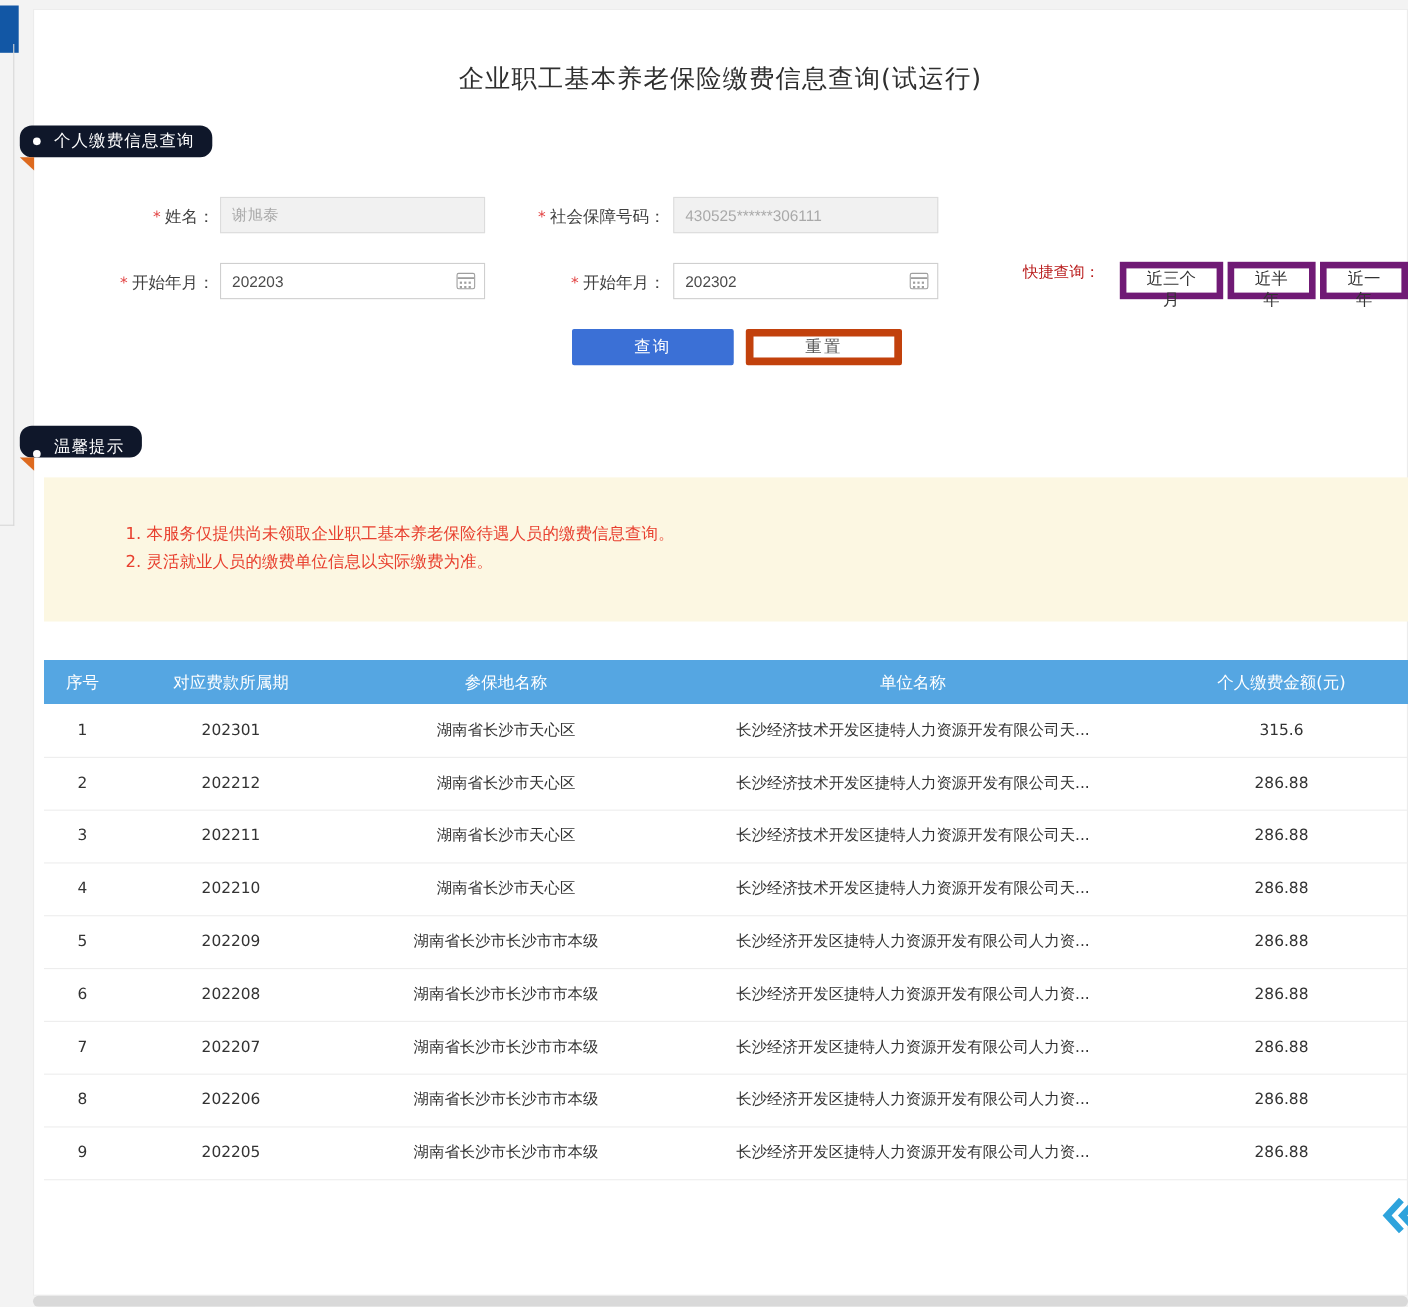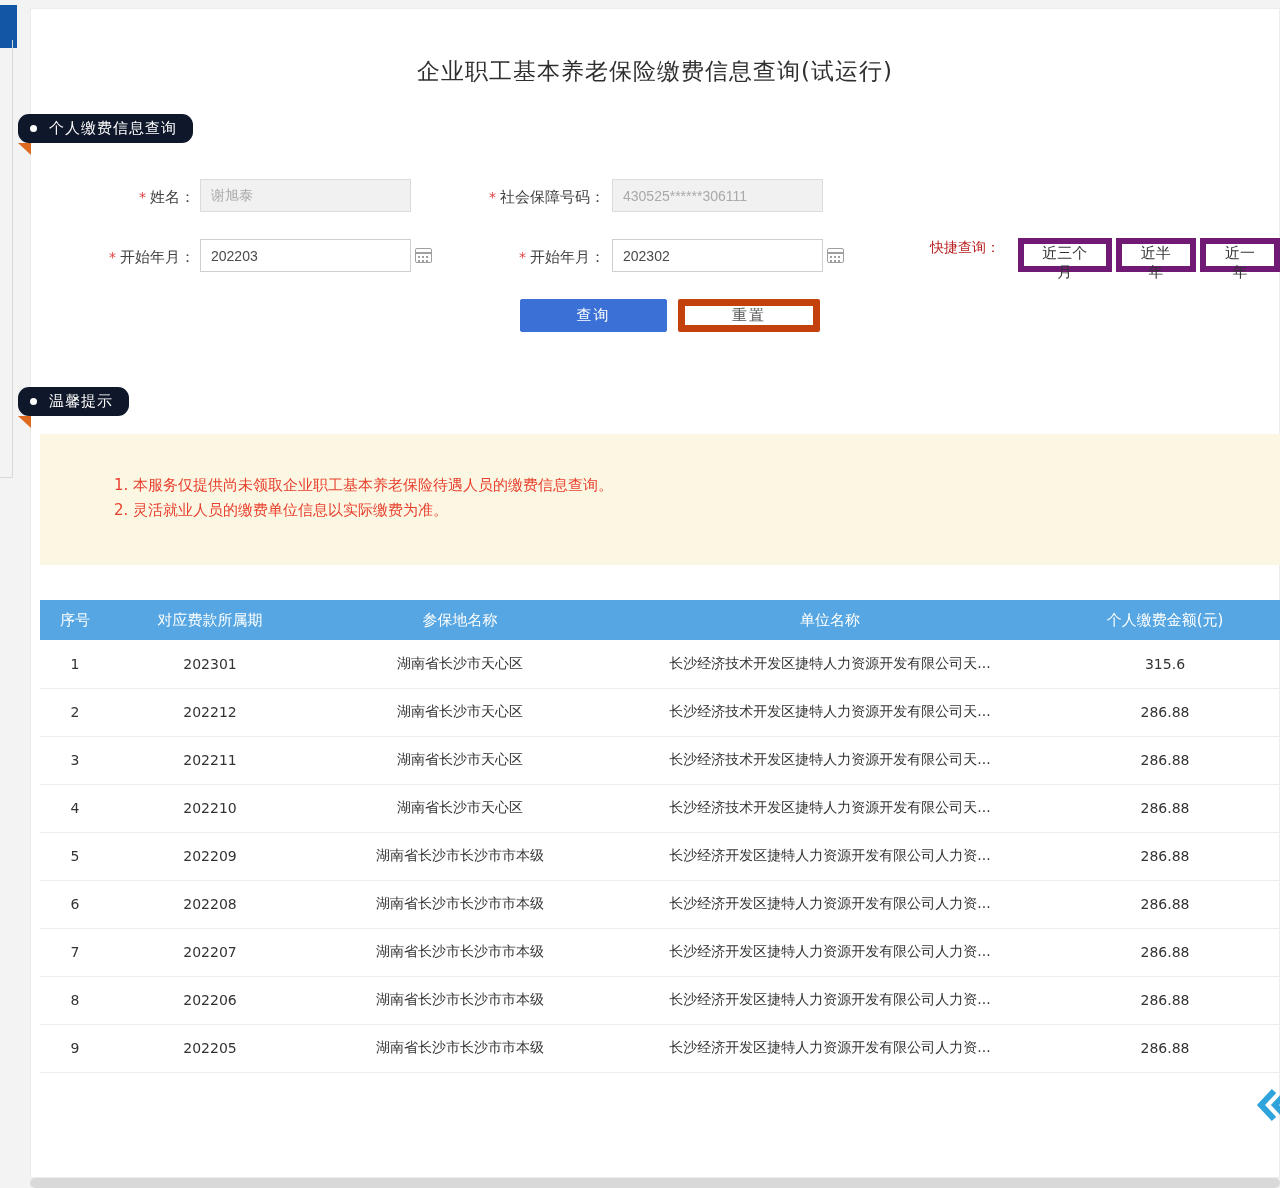--- a/index.html
+++ b/index.html
@@ -18,26 +18,26 @@
     text-align:center; font-size:23px; color:#2f2f2f; letter-spacing:1px; }
 
   .ribbon { position:absolute; left:18px; height:29px; background:#0f172a;
     color:#fff; font-size:15px; display:flex; align-items:center;
     padding:0 16px 0 12px; letter-spacing:1px;border-radius:11px; }
   .ribbon .dot { width:7px; height:7px; border-radius:50%; background:#fff;
     margin-right:12px; flex:0 0 auto; }
   .ribbon-fold { position:absolute; left:18px; width:0; height:0;
     border-top:12px solid #dd6a1f; border-left:13px solid transparent; }
   #ribbon-query { top:114px; } #fold-query { top:143px; }
-  #ribbon-tips  { top:387px; } #fold-tips  { top:416px; }
+  #ribbon-tips  { top:387px;align-items:flex-end; } #fold-tips  { top:416px; }
 
   .fl { position:absolute; font-size:15px; color:#404040; text-align:right; }
   .star { color:#e24040; margin-right:4px; font-size:14px; }
   .inp { position:absolute; height:33px; font-size:14px; padding:0 30px 0 10px;
-    border:1px solid #cfcfcf; background:#fff; color:#4a4a4a; outline:none; width:211px; }
+    border:1px solid #cfcfcf; background:#fff; color:#4a4a4a; outline:none; width:241px; }
   .inp.gray { background:#f1f1f1; border-color:#dcdcdc; color:#a9a9a9; padding-right:10px; }
 
   .cal { position:absolute; width:17px; height:15px; border:1px solid #9f9f9f;
     border-radius:2px; background:
       linear-gradient(#9f9f9f 0 2px, transparent 2px 0) no-repeat 0 3px/100% 2px; }
   .cal::after { content:""; position:absolute; left:2px; top:7px; width:2px; height:2px;
     background:#9f9f9f; box-shadow:4px 0 #9f9f9f, 8px 0 #9f9f9f,
       0 4px #9f9f9f, 4px 4px #9f9f9f, 8px 4px #9f9f9f; }
 
   .quick-label { position:absolute; left:930px; top:239px; font-size:14px; color:#b91c1c; }

